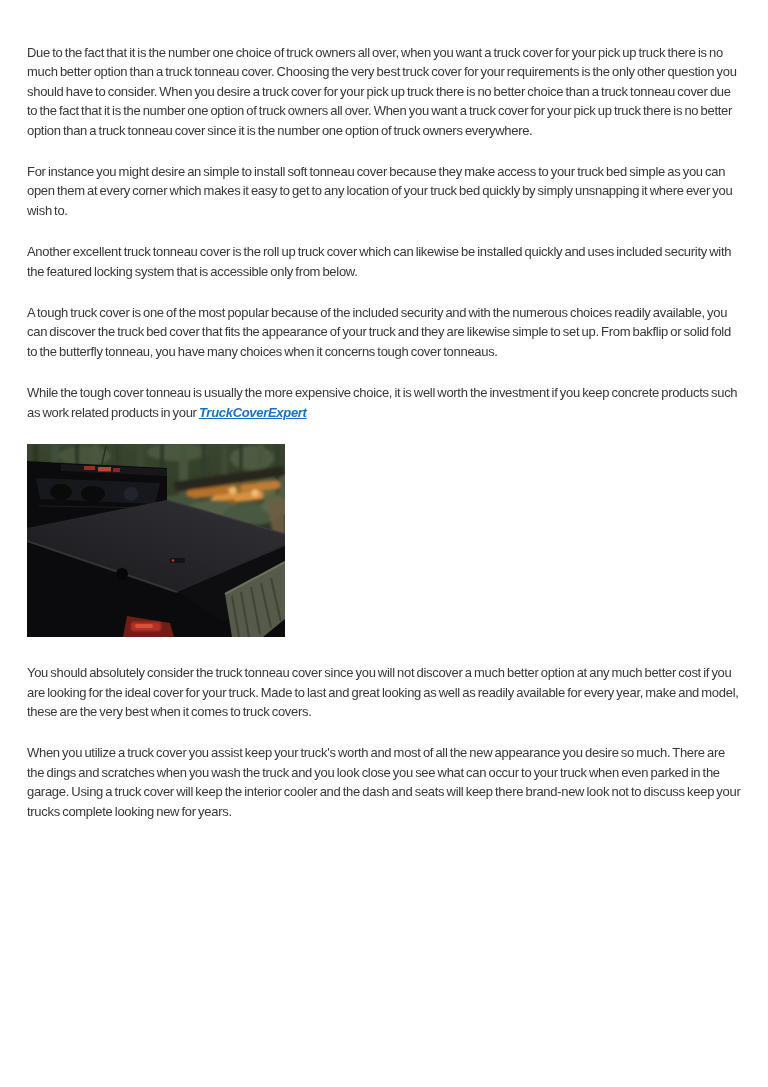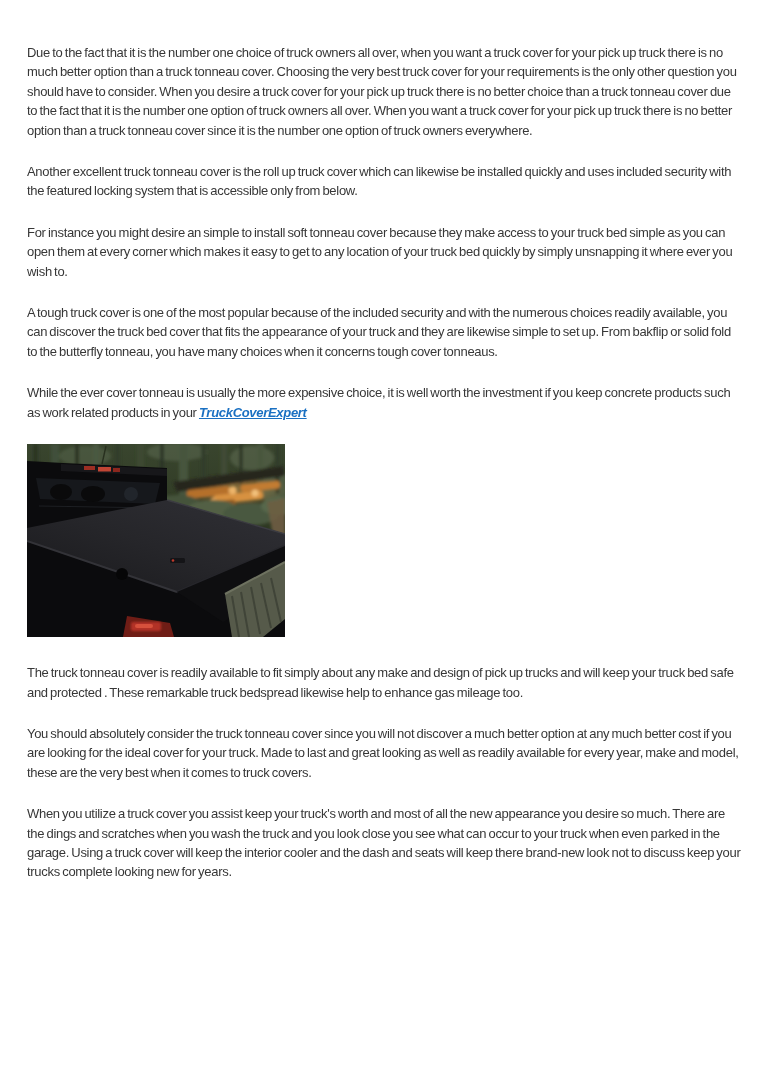--- a/index.html
+++ b/index.html
@@ -40,27 +40,27 @@
   }
   figure { margin: 0; }
 </style>
 </head>
 <body>
 
 <div class="page">
 
   <p class="para">Due to the fact that it is the number one choice of truck owners all over, when you want a truck cover for your pick up truck there is no much better option than a truck tonneau cover. Choosing the very best truck cover for your requirements is the only other question you should have to consider. When you desire a truck cover for your pick up truck there is no better choice than a truck tonneau cover due to the fact that it is the number one option of truck owners all over. When you want a truck cover for your pick up truck there is no better option than a truck tonneau cover since it is the number one option of truck owners everywhere.</p>
 
+  <p class="para">For instance you might desire an simple to install soft tonneau cover because they make access to your truck bed simple as you can open them at every corner which makes it easy to get to any location of your truck bed quickly by simply unsnapping it where ever you wish to.</p>
+
   <p class="para">Another excellent truck tonneau cover is the roll up truck cover which can likewise be installed quickly and uses included security with the featured locking system that is accessible only from below.</p>
-
-  <p class="para">For instance you might desire an simple to install soft tonneau cover because they make access to your truck bed simple as you can open them at every corner which makes it easy to get to any location of your truck bed quickly by simply unsnapping it where ever you wish to.</p>
 
   <p class="para">A tough truck cover is one of the most popular because of the included security and with the numerous choices readily available, you can discover the truck bed cover that fits the appearance of your truck and they are likewise simple to set up. From bakflip or solid fold to the butterfly tonneau, you have many choices when it concerns tough cover tonneaus.</p>
 
-  <p class="para"><span>While the ever cover tonneau is usually the more expensive choice, it is well worth the investment if you keep concrete products such as work related products in your </span><a class="doc-link" href="#">TruckCoverExpert</a></p>
+  <p class="para"><span>While the tough cover tonneau is usually the more expensive choice, it is well worth the investment if you keep concrete products such as work related products in your </span><a class="doc-link" href="#">TruckCoverExpert</a></p>
 
 
   <figure class="photo">
     <svg width="258" height="193" viewBox="0 0 258 193" role="img">
       <defs>
         <linearGradient id="bgG" x1="0" y1="0" x2="0" y2="1">
           <stop offset="0" stop-color="#39452e"></stop>
           <stop offset="0.55" stop-color="#2b351f"></stop>
           <stop offset="1" stop-color="#242c1b"></stop>
         </linearGradient>
@@ -143,20 +143,19 @@
         <polygon points="205,193 198,150 258,118 258,175 236,193" fill="#565a4a"></polygon>
         <path d="M205,152 L212,193 M214,148 L222,193 M224,143 L233,190 M234,139 L244,184 M244,134 L254,178" stroke="#3b3f33" stroke-width="2" fill="none" opacity="0.8"></path>
         <path d="M198,150 L258,118" stroke="#6e7260" stroke-width="2" fill="none"></path>
         <polygon points="96,193 100,172 143,179 147,193" fill="#6f1d16"></polygon>
         <rect x="104" y="178" width="30" height="9" rx="2" fill="#b23327" filter="url(#b2)"></rect>
         <rect x="108" y="180" width="18" height="4" rx="2" fill="#d6503c"></rect>
       </g>
     </svg>
   </figure>
 
-  <p class="para">The truck tonneau cover is readily available to fit simply about any make and design of pick up trucks and will keep your truck bed safe and protected . These remarkable truck bedspread likewise help to enhance gas mileage too.</p>
 
 
   <p class="para">You should absolutely consider the truck tonneau cover since you will not discover a much better option at any much better cost if you are looking for the ideal cover for your truck. Made to last and great looking as well as readily available for every year, make and model, these are the very best when it comes to truck covers.</p>
 
   <p class="para">When you utilize a truck cover you assist keep your truck's worth and most of all the new appearance you desire so much. There are the dings and scratches when you wash the truck and you look close you see what can occur to your truck when even parked in the garage. Using a truck cover will keep the interior cooler and the dash and seats will keep there brand-new look not to discuss keep your trucks complete looking new for years.</p>
 
 </div>
 
 </body></html>

